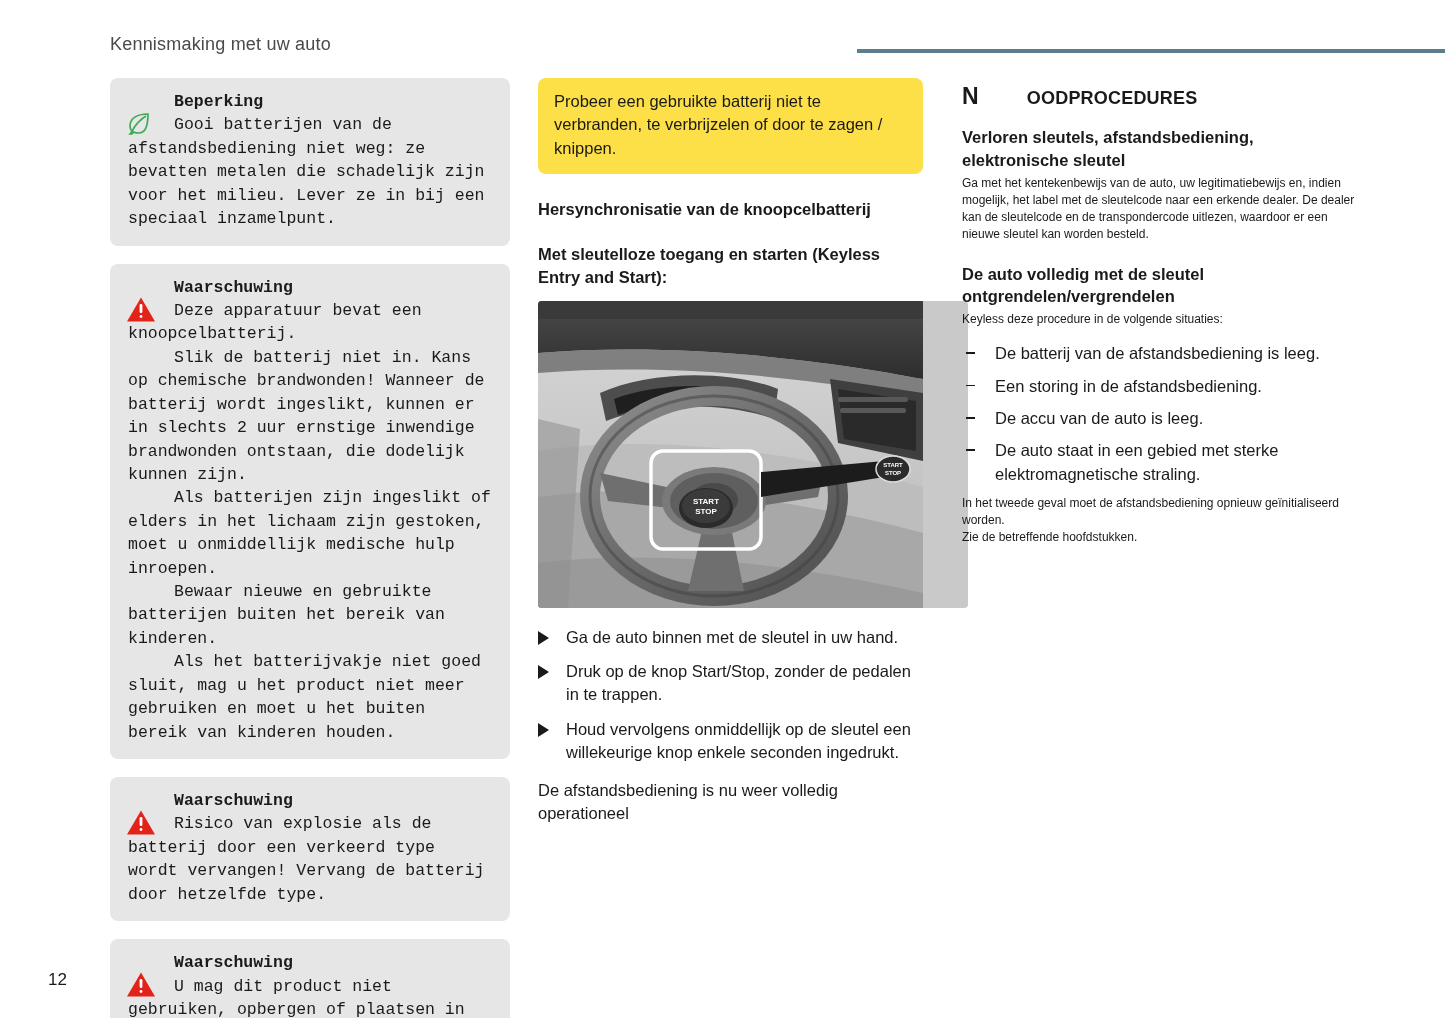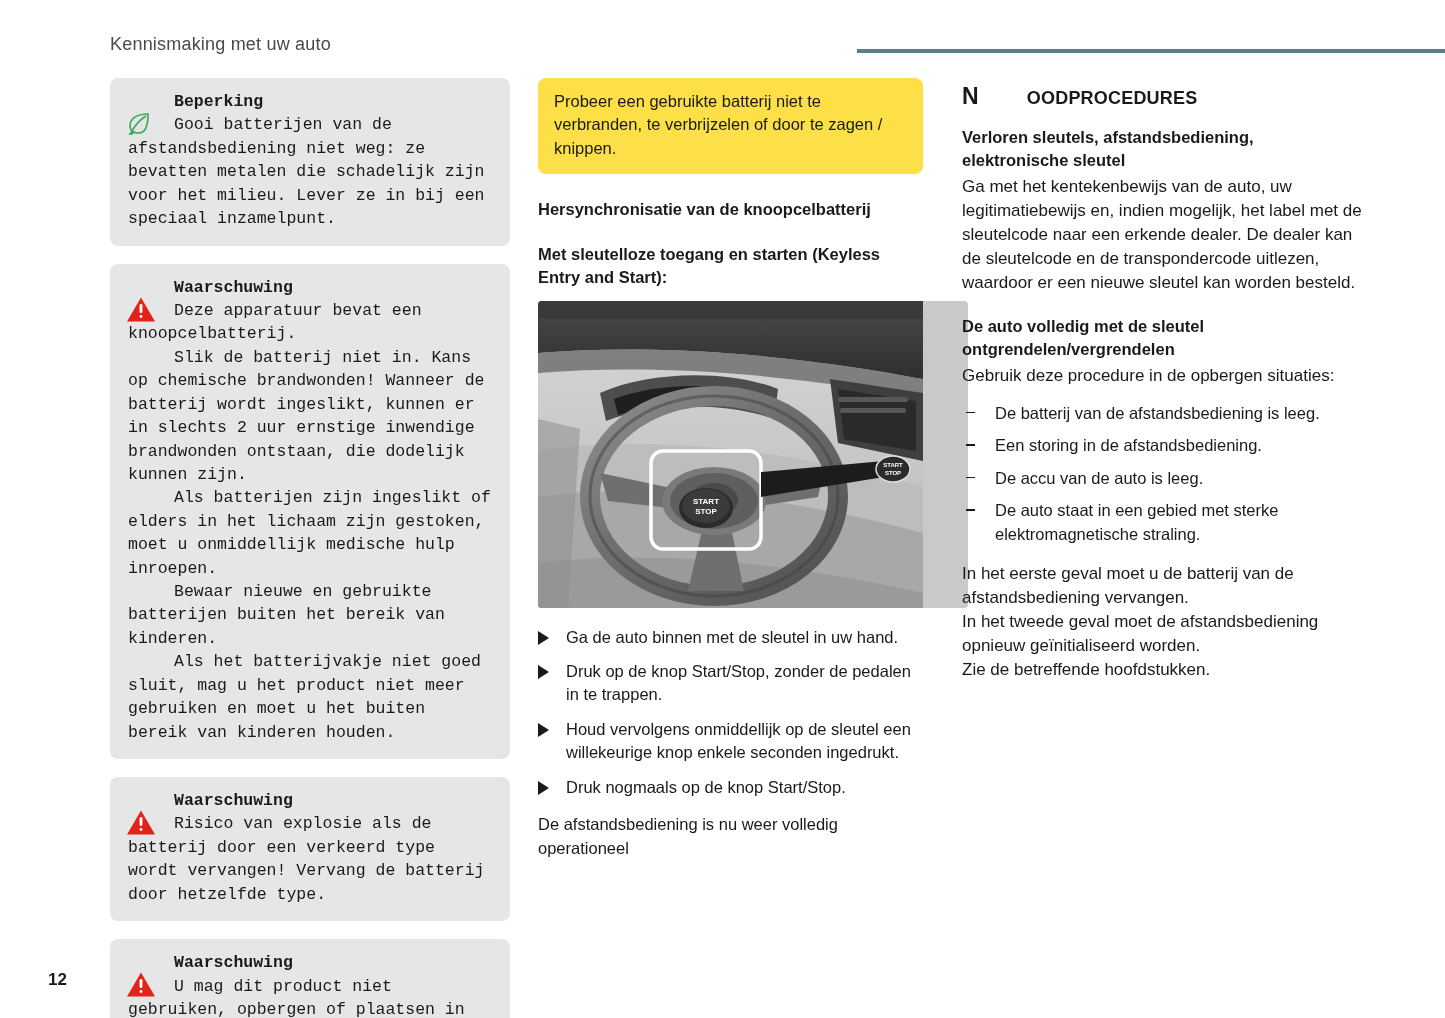--- a/index.html
+++ b/index.html
@@ -164,21 +164,21 @@
   .c3-head {
     font-weight: bold;
     font-size: 16.5px;
     line-height: 1.38;
     margin: 0 0 3px 0;
   }
   .c3-head.sp {
     margin-top: 20px;
   }
   .c3-para {
-    font-size: 17px;
+    font-size: 12px;
     line-height: 1.42;
     margin: 0 0 0 0;
   }
   .c3-para.sp { margin-top: 16px; }
 
   .dash-list {
     margin: 14px 0 0 0;
     padding: 0;
     list-style: none;
   }
@@ -197,21 +197,21 @@
     height: 1.5px;
     background: #1a1a1a;
   }
 
   
   .page-number {
     position: absolute;
     left: 48px;
     top: 970px;
     font-size: 17px;
-    font-weight: bold;
+    font-weight: normal;
     color: #1a1a1a;
   }
 </style>
 </head>
 <body>
 
 <div class="header">
   <div class="header-title">Kennismaking met uw auto</div>
   <div class="header-rule"></div>
 </div>
@@ -360,62 +360,57 @@
         <span>Ga de auto binnen met de sleutel in uw hand.</span>
       </li>
       <li>
         <span class="tri"></span>
         <span>Druk op de knop Start/Stop, zonder de pedalen in te trappen.</span>
       </li>
       <li>
         <span class="tri"></span>
         <span>Houd vervolgens onmiddellijk op de sleutel een willekeurige knop enkele seconden ingedrukt.</span>
       </li>
-      <li>
-        <span class="tri"></span>
-        <span>Druk nogmaals op de knop Start/Stop.</span>
-      </li>
     </ul>
 
     <div class="para">De afstandsbediening is nu weer volledig operationeel</div>
 
   </div>
 
   <div class="col col-3">
 
     <div class="c3-title">
       <span>N</span><span class="small-caps">OODPROCEDURES</span>
     </div>
 
     <div class="c3-head">Verloren sleutels, afstandsbediening, elektronische sleutel</div>
     <div class="c3-para">Ga met het kentekenbewijs van de auto, uw legitimatiebewijs en, indien mogelijk, het label met de sleutelcode naar een erkende dealer. De dealer kan de sleutelcode en de transpondercode uitlezen, waardoor er een nieuwe sleutel kan worden besteld.</div>
 
     <div class="c3-head sp">De auto volledig met de sleutel ontgrendelen/vergrendelen</div>
-    <div class="c3-para">Gebruik deze procedure in de opbergen situaties:</div>
+    <div class="c3-para">Keyless deze procedure in de volgende situaties:</div>
 
     <ul class="dash-list">
       <li>
         <span class="dash"></span>
         <span>De batterij van de afstandsbediening is leeg.</span>
       </li>
       <li>
         <span class="dash"></span>
         <span>Een storing in de afstandsbediening.</span>
       </li>
       <li>
         <span class="dash"></span>
         <span>De accu van de auto is leeg.</span>
       </li>
       <li>
         <span class="dash"></span>
         <span>De auto staat in een gebied met sterke elektromagnetische straling.</span>
       </li>
     </ul>
 
-    <div class="c3-para sp">In het eerste geval moet u de batterij van de afstandsbediening vervangen.</div>
     <div class="c3-para">In het tweede geval moet de afstandsbediening opnieuw geïnitialiseerd worden.</div>
     <div class="c3-para">Zie de betreffende hoofdstukken.</div>
 
   </div>
 
 </div>
 
 <div class="page-number">12</div>
 
 </body></html>

